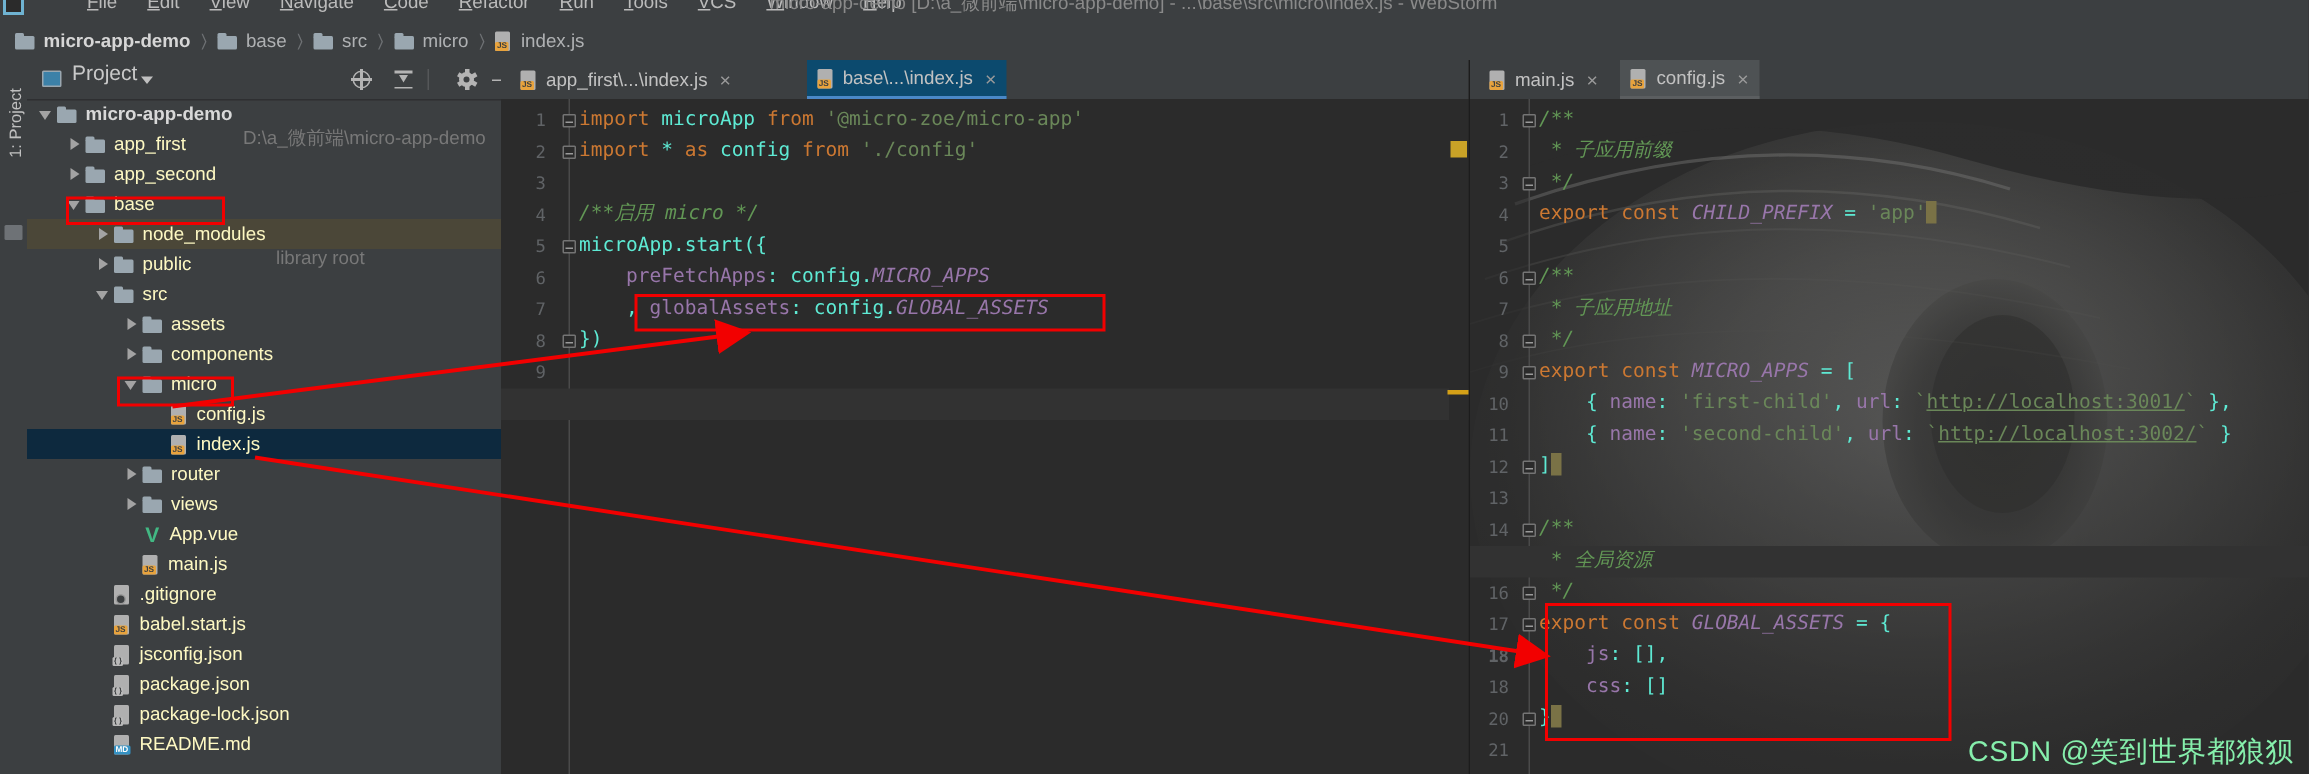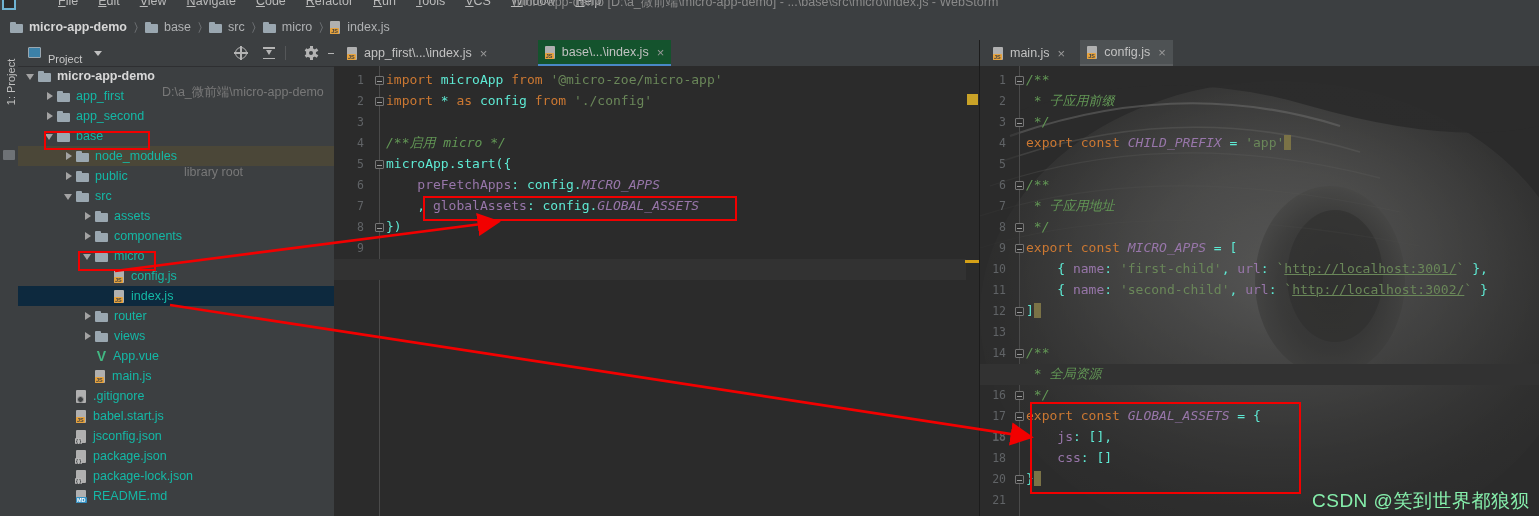--- a/index.html
+++ b/index.html
@@ -37,21 +37,21 @@
   .ic-vue{width:13px;height:13px;margin-right:5px;position:relative;display:inline-block;flex:none;color:#42b883;font-size:14px;line-height:13px;font-weight:bold;text-align:center;}
 
   
   .toolstrip{position:absolute;left:0;top:40px;width:18px;height:476px;background:#3c3f41;border-right:1px solid #2e2f31;}
   .toolstrip .vtab{position:absolute;left:-24px;top:36px;width:70px;transform:rotate(-90deg);font-size:11px;color:#c0c0c0;white-space:nowrap;text-align:center;}
   .toolstrip .strip-folder{position:absolute;left:3px;top:110px;width:12px;height:10px;background:#6e7276;border-radius:1px;}
 
   
   .projpanel{position:absolute;left:18px;top:40px;width:316px;height:476px;background:#3c3f41;}
   .projhdr{position:relative;height:26px;background:#3c3f41;border-bottom:1px solid #2e2f31;}
-  .projhdr .ptitle{position:absolute;left:30px;top:13px;font-size:11px;color:#c9c9c9;}
+  .projhdr .ptitle{position:absolute;left:30px;top:0;font-size:14px;color:#c9c9c9;}
   .projhdr .psquare{position:absolute;left:10px;top:7px;width:13px;height:11px;border:1.5px solid #9aa7b0;box-sizing:border-box;background:#3c81a8;border-radius:1px;}
   .projhdr .pcaret{position:absolute;left:76px;top:11px;width:0;height:0;border-left:4px solid transparent;border-right:4px solid transparent;border-top:5px solid #c0c0c0;}
   .hicon{position:absolute;top:6px;width:14px;height:14px;}
   .hi-target{left:216px;}
   .hi-target .ring{position:absolute;left:1px;top:1px;width:12px;height:12px;border:1.4px solid #b4b4b4;border-radius:50%;box-sizing:border-box;}
   .hi-target .h{position:absolute;left:0;top:6.2px;width:14px;height:1.4px;background:#b4b4b4;}
   .hi-target .v{position:absolute;left:6.2px;top:0;width:1.4px;height:14px;background:#b4b4b4;}
   .hi-collapse{left:244px;}
   .hi-collapse i{position:absolute;left:1px;background:#b4b4b4;height:1.5px;}
   .hi-collapse i:nth-child(1){top:1px;width:12px;}
@@ -66,33 +66,33 @@
   .hi-min{left:310px;}
   .hi-min .m{position:absolute;left:0;top:6.5px;width:13px;height:1.6px;background:#b4b4b4;}
 
   .tree{position:absolute;left:0;top:26px;width:316px;height:450px;overflow:hidden;font-size:12.5px;}
   .row{position:relative;height:20px;display:flex;align-items:center;white-space:nowrap;color:#bbbbbb;}
   .row.sel{background:#0d293e;}
   .row.hl{background:#4b4738;}
   .arrow{width:9px;height:9px;position:relative;flex:none;margin-right:3px;}
   .arrow.closed:after{content:"";position:absolute;left:2px;top:0.5px;width:0;height:0;border-top:4.5px solid transparent;border-bottom:4.5px solid transparent;border-left:6px solid #a3a3a3;}
   .arrow.open:after{content:"";position:absolute;left:0px;top:2px;width:0;height:0;border-left:4.5px solid transparent;border-right:4.5px solid transparent;border-top:6px solid #a3a3a3;}
-  .rlabel{color:#14b8a6;}
+  .rlabel{color:#fef9c3;}
   .rlabel.bold{font-weight:bold;color:#d8d8d8;}
   .rnote{color:#787878;margin-left:7px;margin-top:32px;}
 
   
   .editors{position:absolute;left:334px;top:40px;width:1205px;height:476px;background:#2b2b2b;}
   .pane{position:absolute;top:0;height:476px;}
   .pane.left{left:0;width:645px;border-right:1px solid #1c1c1c;}
   .pane.right{left:646px;width:559px;}
 
   .tabbar{position:relative;height:26px;background:#3c3f41;overflow:hidden;}
   .tab{position:absolute;top:0;height:26px;display:flex;align-items:center;padding:0 7px;box-sizing:border-box;font-size:12.5px;color:#c2c2c2;white-space:nowrap;}
-  .tab.active{background:#14532d;border-bottom:2px solid #4a88c7;}
+  .tab.active{background:#0c4a6e;border-bottom:2px solid #4a88c7;}
   .tab.active.unfocused{background:#4e5254;border-bottom:2px solid #5b5e60;}
   .tab .close{margin-left:8px;color:#9a9a9a;font-size:13px;line-height:13px;}
 
   .codearea{position:absolute;top:26px;left:0;right:0;bottom:0;background:#2b2b2b;overflow:hidden;}
   .bgphoto{position:absolute;inset:0;overflow:hidden;}
   .gutter{position:absolute;left:0;top:0;bottom:0;width:46px;}
   .pane.right .gutter{width:40px;}
   .lnum{position:absolute;right:6px;font-family:"DejaVu Sans Mono",monospace;font-size:11.5px;color:#606366;text-align:right;}
   .lnum.cur{color:#a4a3a3;}
   .foldline{position:absolute;top:0;bottom:0;width:1px;background:#4a4a4a;}

